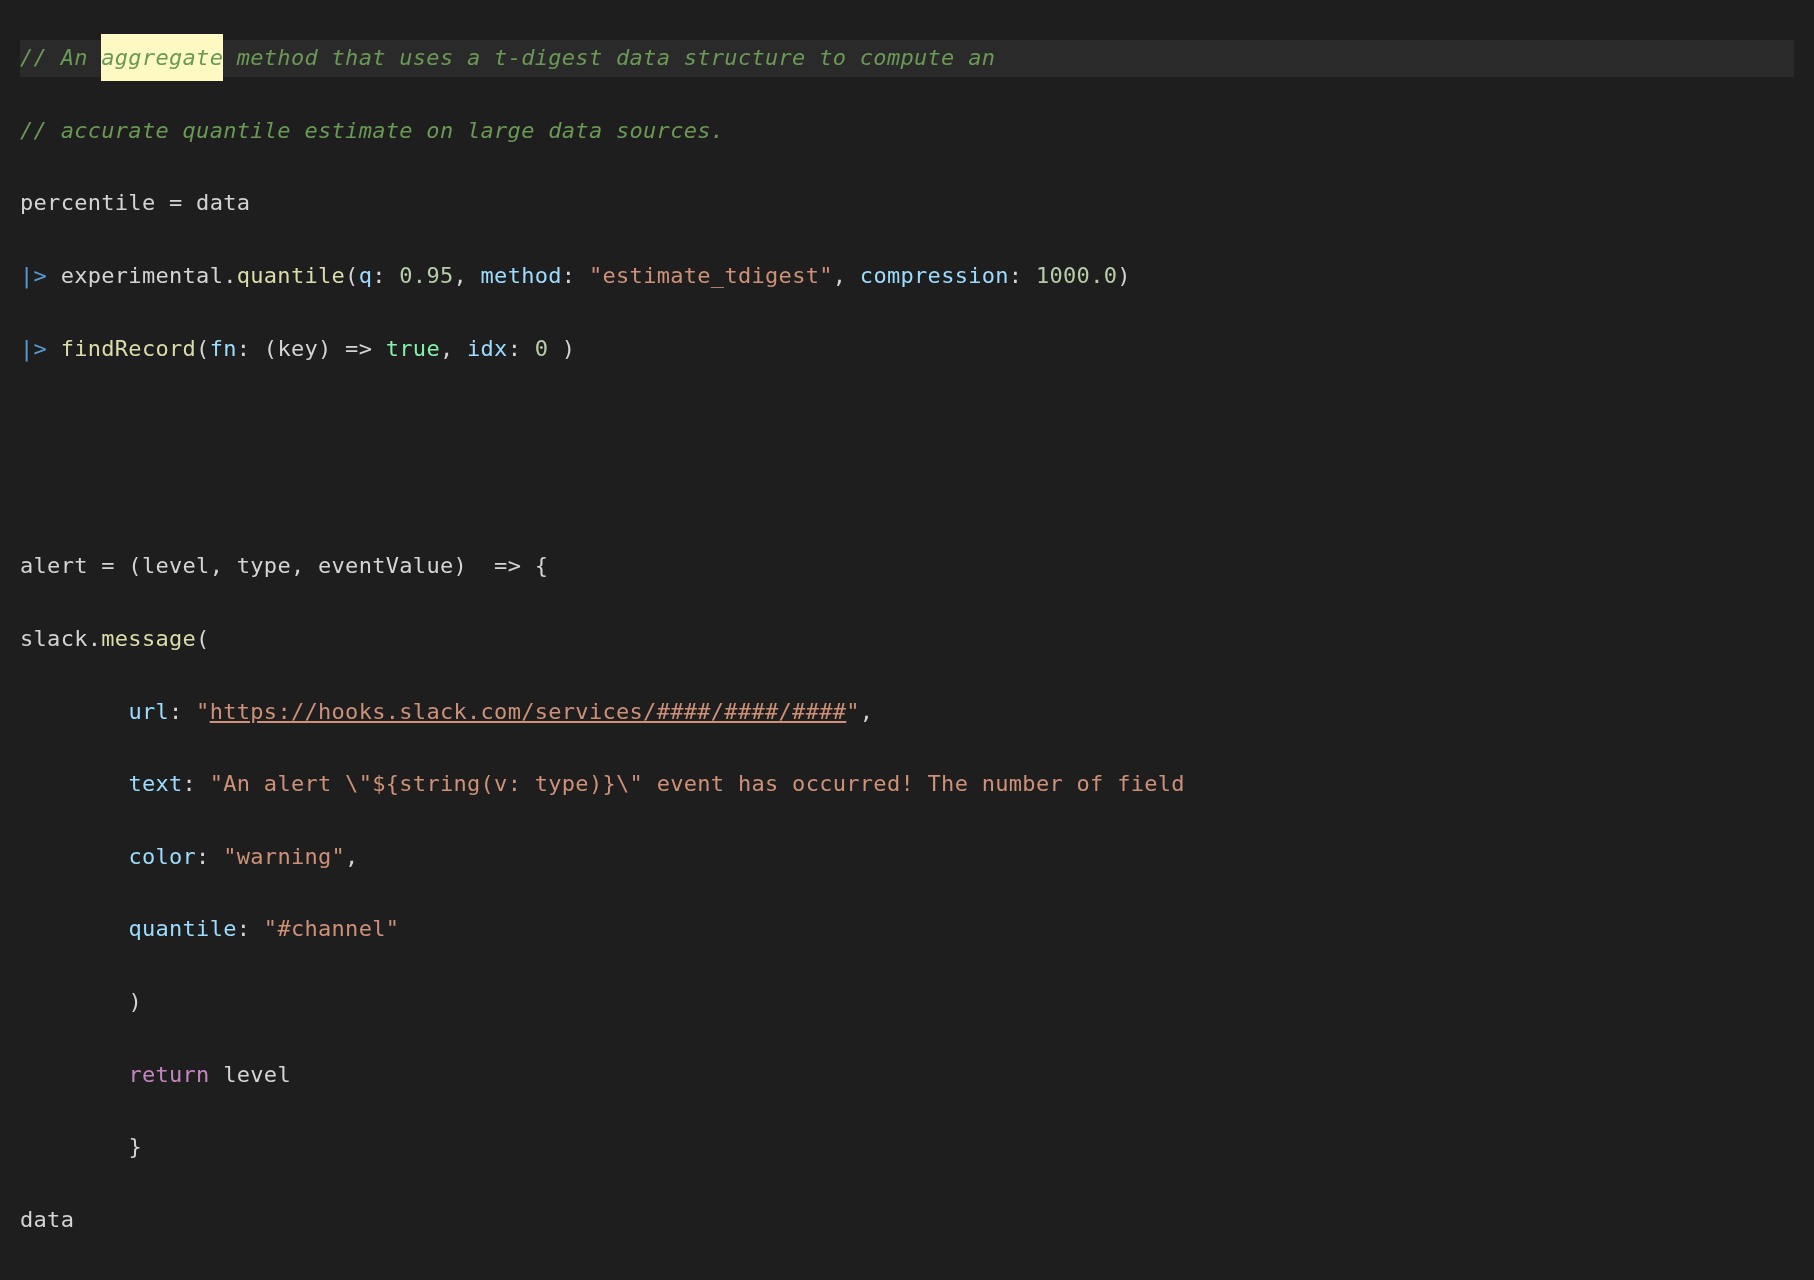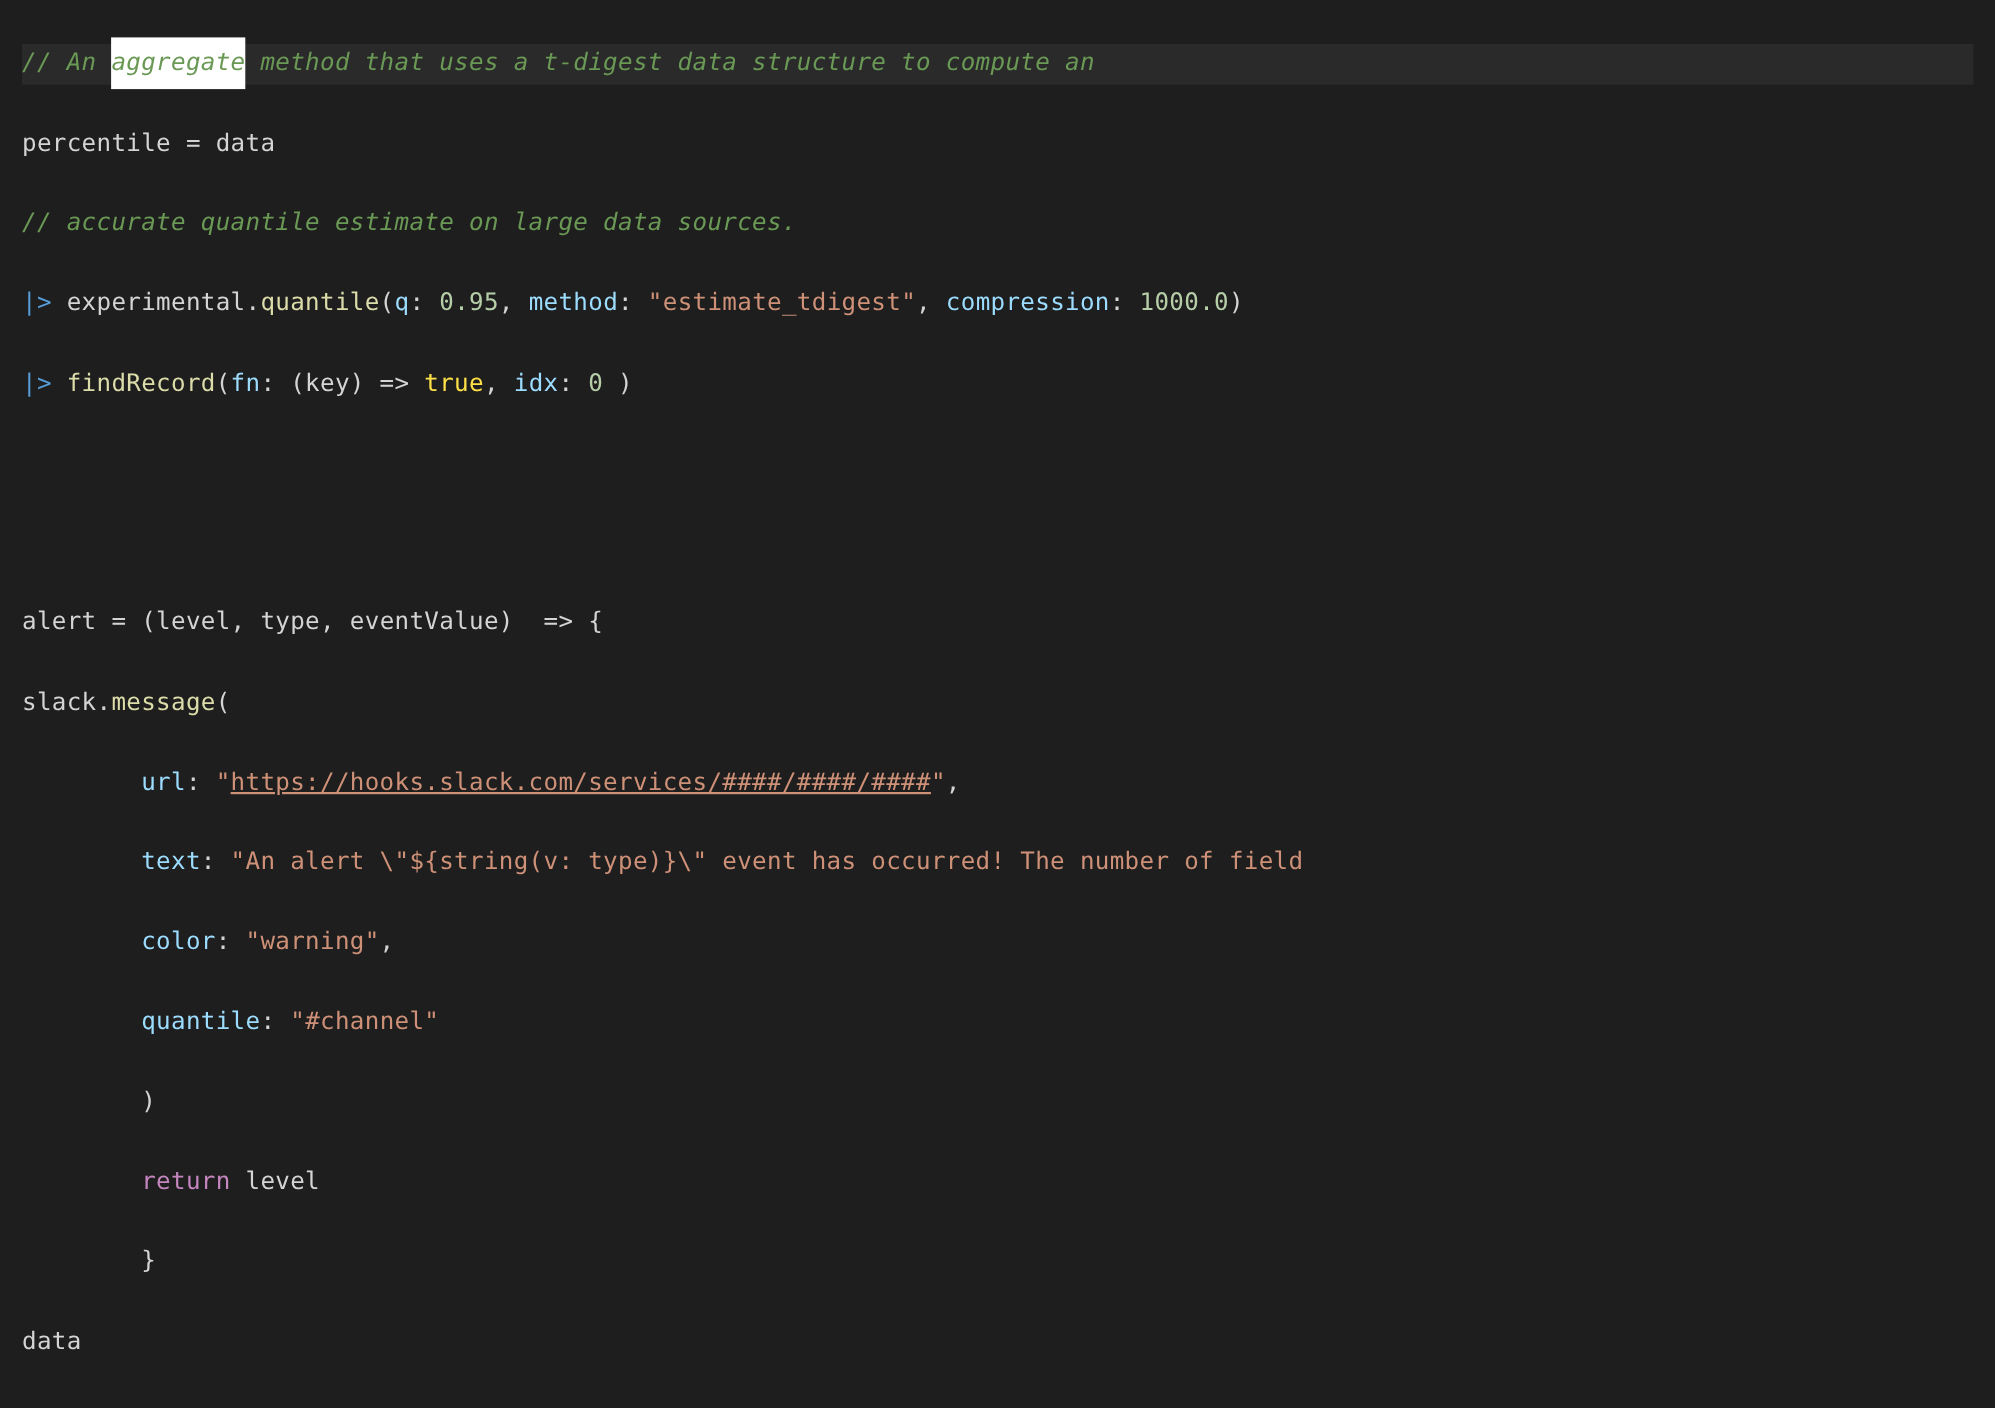--- a/index.html
+++ b/index.html
@@ -22,43 +22,43 @@
     }
     .line {
       display: block;
       min-height: 1.65em;
       position: relative;
     }
     .current-line {
       background-color: #2a2a2a;
     }
     .selection {
-      background-color: #ffffff;
+      background-color: #fef9c3;
       padding: 11px 0;
     }
     .comment { color: #6a9955; font-style: italic; }
     .identifier { color: #d4d4d4; }
     .function { color: #dcdcaa; }
     .string { color: #ce9178; }
     .string-underline { color: #ce9178; text-decoration: underline; margin-top: 36px; }
     .number { color: #b5cea8; margin-top: 20px; }
     .operator { color: #d4d4d4; }
     .pipe { color: #569cd6; }
-    .boolean { color: #fde047; }
+    .boolean { color: #86efac; }
     .param { color: #9cdcfe; }
     .punct { color: #d4d4d4; }
     .ret { color: #c586c0; margin-top: 21px; }
   </style>
 </head>
 <body>
 
 <div class="editor">
 <span class="line current-line"><span class="comment">// An </span><span class="comment selection">aggregate</span><span class="comment"> method that uses a t-digest data structure to compute an</span></span>
+<span class="line"><span class="comment">// accurate quantile estimate on large data sources.</span></span>
 <span class="line"><span class="identifier">percentile</span><span class="operator"> = </span><span class="identifier">data</span></span>
-<span class="line"><span class="comment">// accurate quantile estimate on large data sources.</span></span>
 <span class="line"><span class="pipe">|&gt; </span><span class="identifier">experimental</span><span class="punct">.</span><span class="function">quantile</span><span class="punct">(</span><span class="param">q</span><span class="punct">: </span><span class="number">0.95</span><span class="punct">, </span><span class="param">method</span><span class="punct">: </span><span class="string">"estimate_tdigest"</span><span class="punct">, </span><span class="param">compression</span><span class="punct">: </span><span class="number">1000.0</span><span class="punct">)</span></span>
 <span class="line"><span class="pipe">|&gt; </span><span class="function">findRecord</span><span class="punct">(</span><span class="param">fn</span><span class="punct">: (</span><span class="identifier">key</span><span class="punct">) =&gt; </span><span class="boolean">true</span><span class="punct">, </span><span class="param">idx</span><span class="punct">: </span><span class="number">0</span><span class="punct"> )</span></span>
 <span class="line"></span>
 <span class="line"></span>
 <span class="line"><span class="identifier">alert</span><span class="punct"> = (</span><span class="identifier">level</span><span class="punct">, </span><span class="identifier">type</span><span class="punct">, </span><span class="identifier">eventValue</span><span class="punct">)  =&gt; {</span></span>
 <span class="line"><span class="identifier">slack</span><span class="punct">.</span><span class="function">message</span><span class="punct">(</span></span>
 <span class="line"><span>        </span><span class="param">url</span><span class="punct">: </span><span class="string">"</span><span class="string-underline">https://hooks.slack.com/services/####/####/####</span><span class="string">"</span><span class="punct">,</span></span>
 <span class="line"><span>        </span><span class="param">text</span><span class="punct">: </span><span class="string">"An alert \"${string(v: type)}\" event has occurred! The number of field</span></span>
 <span class="line"><span>        </span><span class="param">color</span><span class="punct">: </span><span class="string">"warning"</span><span class="punct">,</span></span>
 <span class="line"><span>        </span><span class="param">quantile</span><span class="punct">: </span><span class="string">"#channel"</span></span>

